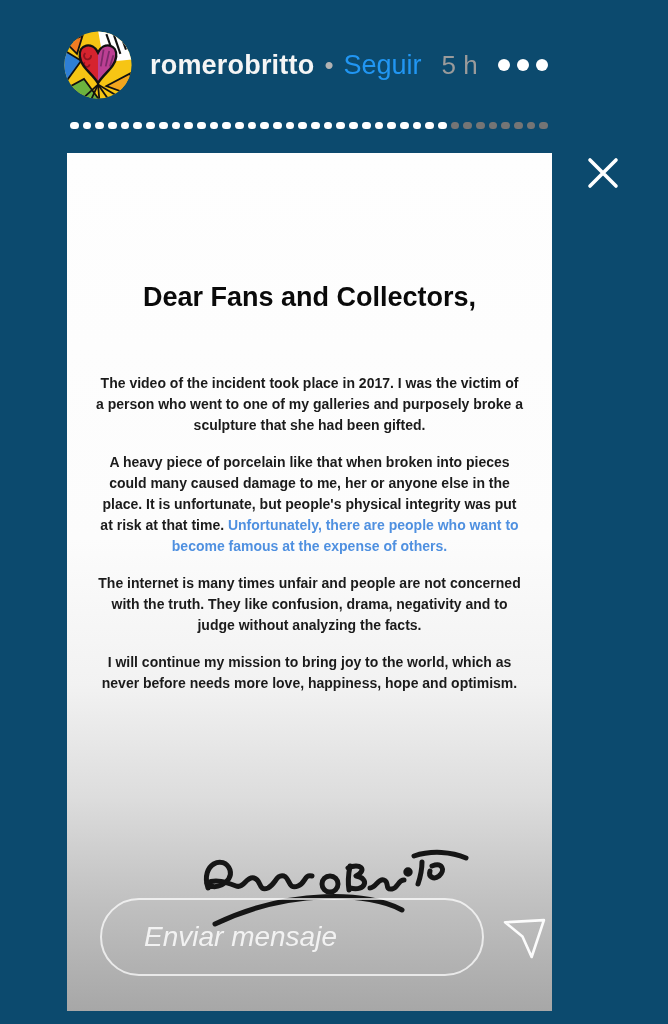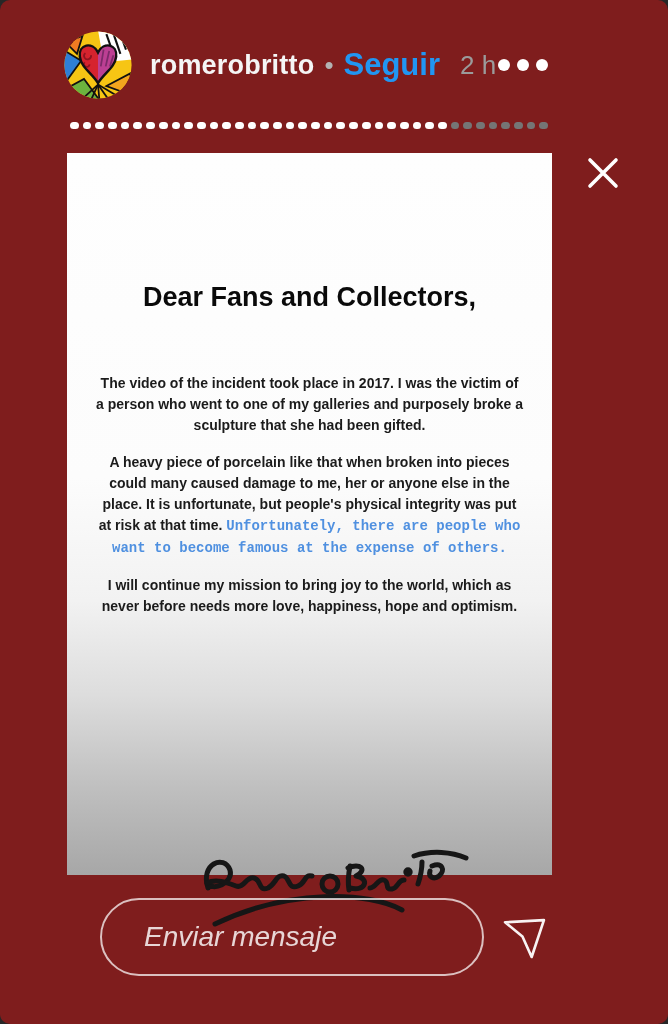--- a/index.html
+++ b/index.html
@@ -1,54 +1,54 @@
 <!DOCTYPE html>
 <html><head>
 <meta charset="utf-8">
 <style>
   html,body{margin:0;padding:0;background:#272727;}
   #screen{
-    position:relative;width:668px;height:1024px;background:#7f1d1d;
-    font-family:"Liberation Sans",sans-serif;overflow:hidden;border-radius:10px;
+    position:relative;width:668px;height:1024px;background:#0c4a6e;
+    font-family:"Liberation Sans",sans-serif;overflow:hidden;
   }
   
   #header{
     position:absolute;top:30px;left:63px;width:485px;height:70px;
     display:flex;align-items:center;
   }
   #avatar{width:70px;height:70px;border-radius:50%;overflow:hidden;flex:0 0 70px;cursor:pointer;}
   #avatar svg{display:block;width:100%;height:100%;}
   .username{margin-left:17px;font-size:27px;font-weight:bold;color:#f5f5f5;letter-spacing:.2px;}
   .sep-dot{margin:0 10px;font-size:26px;color:#b3b3b3;}
-  .follow{font-size:31px;font-weight:bold;color:#2196f3;cursor:pointer;}
+  .follow{font-size:27px;font-weight:normal;color:#2196f3;cursor:pointer;}
   .timestamp{margin-left:20px;font-size:26px;color:#9b9b9b;}
   .menu-dots{margin-left:auto;display:flex;gap:7px;align-items:center;cursor:pointer;padding:6px 0;}
   .menu-dots i{width:12px;height:12px;border-radius:50%;background:#fff;display:block;}
   
   #progress{
     position:absolute;top:122px;left:70px;width:478px;height:7px;
     display:flex;gap:4px;
   }
   #progress .dash{flex:1;height:7px;border-radius:3.5px;}
   
   #close-btn{position:absolute;left:586px;top:156px;width:34px;height:34px;cursor:pointer;}
   
   #card{
-    position:absolute;left:67px;top:153px;width:485px;height:722px;
+    position:absolute;left:67px;top:153px;width:485px;height:858px;
     background:linear-gradient(180deg,#fefefe 0%,#fcfcfc 45%,#f2f2f2 62%,#ddd 75%,#bfbfbf 88%,#a7a7a7 100%);
     text-align:center;color:#141414;
   }
   #card h1{
     margin:0;padding-top:128px;font-size:27px;line-height:32px;font-weight:bold;color:#0a0a0a;
   }
   #card p{
     margin:16px auto 0;max-width:428px;font-size:14px;line-height:21px;font-weight:bold;color:#1b1b1b;
   }
   #card p.first{margin-top:60px;}
-  .linkblue{color:#4f90e0;font-family:Liberation Mono, monospace;}
+  .linkblue{color:#4f90e0;}
   
   #signature{position:absolute;left:140px;top:840px;width:340px;height:105px;pointer-events:none;}
   
   #composer{
     position:absolute;left:100px;top:898px;width:384px;height:78px;
     border:2px solid rgba(255,255,255,.72);border-radius:40px;
     display:flex;align-items:center;background:transparent;box-sizing:border-box;
   }
   #composer input{
     width:100%;background:transparent;border:none;outline:none;
@@ -102,21 +102,21 @@
               <path d="M66 30 L61 52"></path>
               <path d="M72 36 L67 52"></path>
           </g>
           <path d="M50 32 C42 16 22 20 24 38 C26 54 42 62 50 76 C58 62 74 54 76 38 C78 20 58 16 50 32 Z" fill="none" stroke="#111" stroke-width="3.5"></path>
         </g>
       </svg>
     </div>
     <span class="username">romerobritto</span>
     <span class="sep-dot">•</span>
     <span class="follow" style="color: rgb(33, 150, 243);">Seguir</span>
-    <span class="timestamp">2 h</span>
+    <span class="timestamp">5 h</span>
     <div class="menu-dots">
         <i></i>
         <i></i>
         <i></i>
       </div>
   </div>
 
   <div id="progress">
       <div class="dash" style="background: rgb(255, 255, 255);"></div>
       <div class="dash" style="background: rgb(255, 255, 255);"></div>
@@ -161,20 +161,21 @@
   <div id="close-btn">
     <svg viewBox="0 0 34 34" width="34" height="34">
       <path d="M4 4 L30 30 M30 4 L4 30" stroke="#fff" stroke-width="3.6" stroke-linecap="round"></path>
     </svg>
   </div>
 
   <div id="card">
     <h1>Dear Fans and Collectors,</h1>
     <p class="first">The video of the incident took place in 2017. I was the victim of a person who went to one of my galleries and purposely broke a sculpture that she had been gifted.</p>
     <p><span>A heavy piece of porcelain like that when broken into pieces could many caused damage to me, her or anyone else in the place. It is unfortunate, but people's physical integrity was put at risk at that time. </span><span class="linkblue" style="color: rgb(79, 144, 224);">Unfortunately, there are people who want to become famous at the expense of others.</span></p>
+    <p>The internet is many times unfair and people are not concerned with the truth. They like confusion, drama, negativity and to judge without analyzing the facts.</p>
     <p>I will continue my mission to bring joy to the world, which as never before needs more love, happiness, hope and optimism.</p>
   </div>
 
   <svg id="signature" viewBox="0 0 340 105">
     <g fill="none" stroke="#161616" stroke-width="5" stroke-linecap="round" stroke-linejoin="round">
       <path d="M68 48 C60 24 84 14 90 30 C94 43 72 52 67 43"></path>
       <path d="M67 43 C76 38 88 43 96 46 C104 49 106 36 114 38 C122 40 118 52 128 48 C136 44 136 34 144 36 C150 38 148 50 158 46 C166 43 164 34 172 36"></path>
       <circle cx="190" cy="44" r="8"></circle>
       <path d="M210 26 C208 36 208 44 209 50"></path>
       <path d="M208 28 C220 22 228 30 216 36 C230 38 226 52 210 48"></path>

